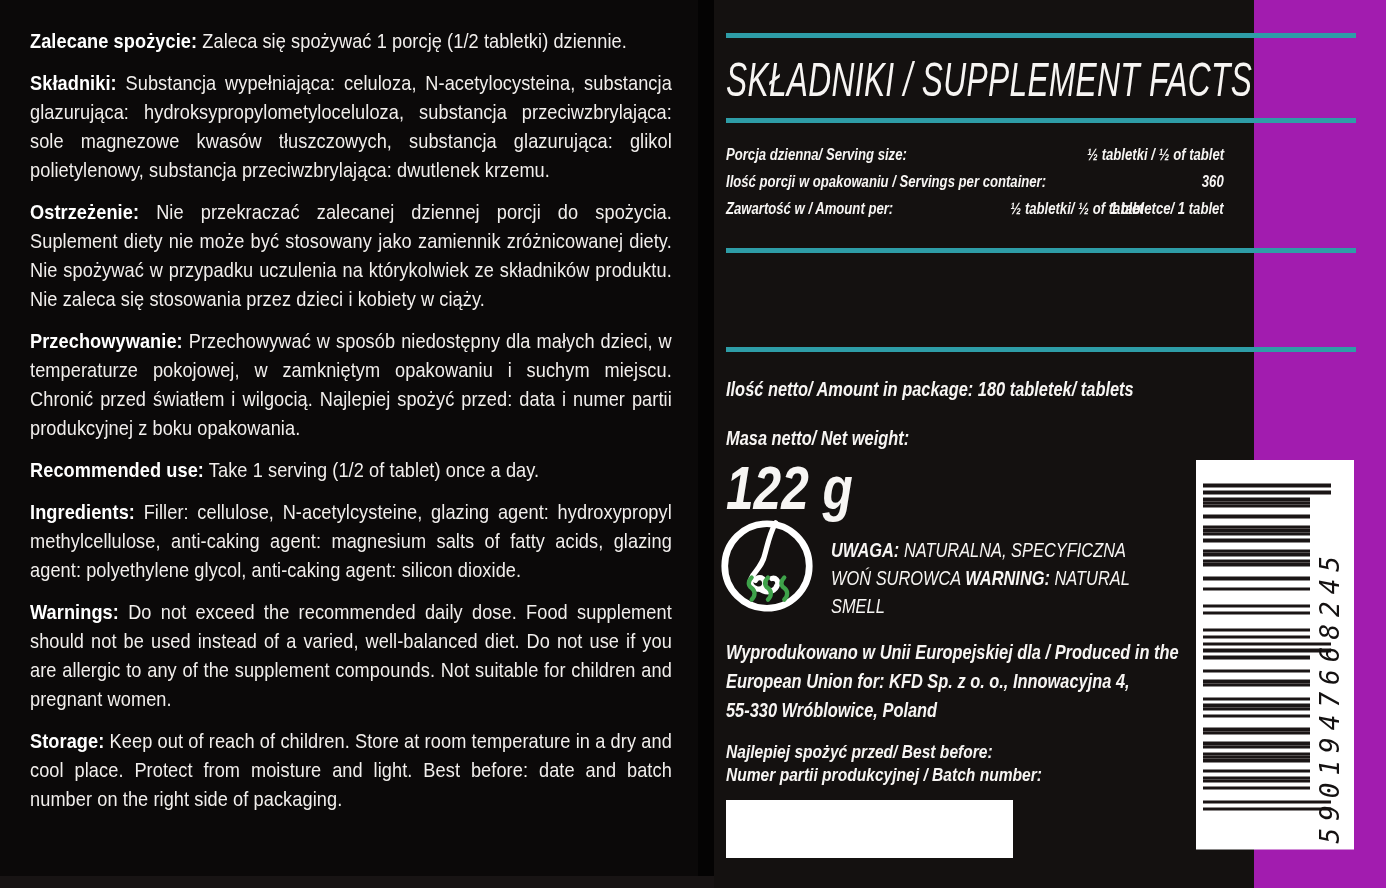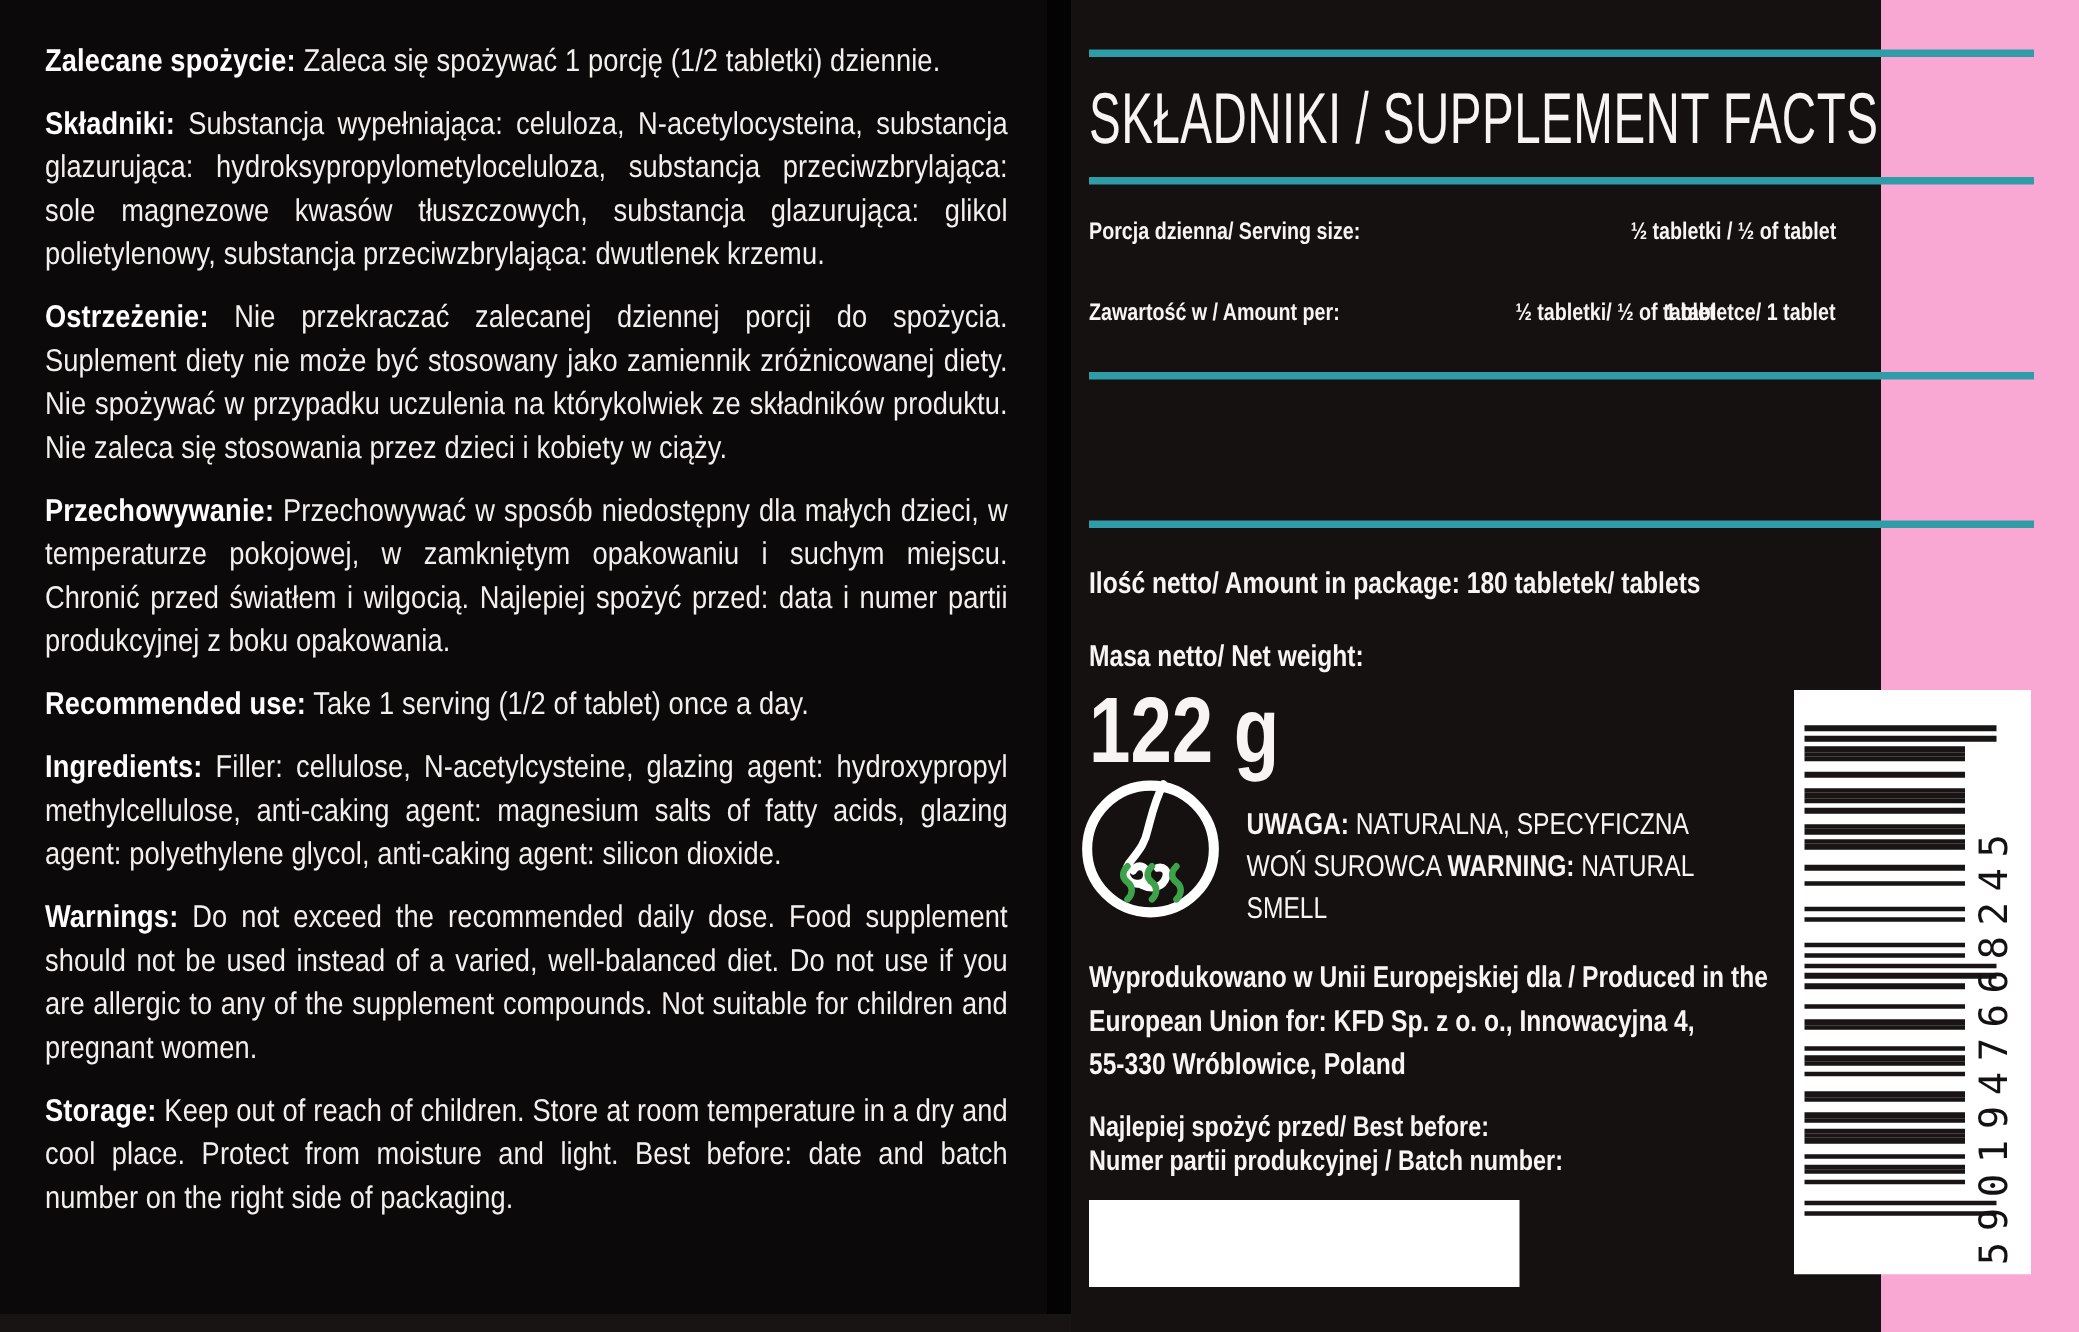--- a/index.html
+++ b/index.html
@@ -1,22 +1,22 @@
 <!DOCTYPE html>
 <html><head>
 <meta charset="utf-8">
 <style>
   html,body{margin:0;padding:0;background:#141110;}
-  .label{position:relative;width:1386px;height:888px;background:#f9a8d4;overflow:hidden;
+  .label{position:relative;width:1386px;height:888px;background:#a21caf;overflow:hidden;
          font-family:"Liberation Sans",sans-serif;color:#f7f5f3;}
   
   .panel-left{position:absolute;left:0;top:0;width:698px;height:876px;background:#0b0909;}
   .gutter{position:absolute;left:698px;top:0;width:16px;height:876px;background:#040303;}
   .bottom-strip{position:absolute;left:0;top:876px;width:714px;height:12px;background:#181414;}
-  .panel-right{position:absolute;left:714px;top:0;width:540px;height:888px;background:#141110;}
+  .panel-right{position:absolute;left:714px;top:0;width:540px;height:888px;background:#141110;font-style:italic;}
   
   .left-text{position:absolute;left:30px;top:26px;width:742px;
              transform:scaleX(.865);transform-origin:0 0;}
   .left-text p{margin:0 0 13px;font-size:21px;line-height:29px;text-align:justify;
                color:#f2efed;letter-spacing:.1px;}
   .left-text b{font-weight:700;color:#ffffff;}
   
   .rule{position:absolute;left:12px;width:630px;height:5px;background:#2e9da7;}
   .facts-title{position:absolute;left:12px;top:52px;margin:0;font-size:48px;font-weight:400;
                letter-spacing:.5px;white-space:nowrap;transform:scaleX(.66);transform-origin:0 0;}
@@ -74,20 +74,24 @@
   <div class="panel-right">
 
     <div class="rule" style="top:33px"></div>
     <h1 class="facts-title">SKŁADNIKI / SUPPLEMENT FACTS</h1>
     <div class="rule" style="top:118px"></div>
 
     <div class="row" style="top:146px">
       <span class="lab">Porcja dzienna/ Serving size:</span>
       <span class="val">½ tabletki / ½ of tablet</span>
     </div>
+    <div class="row" style="top:173px">
+      <span class="lab">Ilość porcji w opakowaniu / Servings per container:</span>
+      <span class="val">360</span>
+    </div>
     <div class="row" style="top:200px">
       <span class="lab">Zawartość w / Amount per:</span>
       <span class="mid">½ tabletki/ ½ of tablet</span>
       <span class="val">1 tabletce/ 1 tablet</span>
     </div>
 
     <div class="rule" style="top:248px"></div>
 
 
     <div class="rule" style="top:347px"></div>

